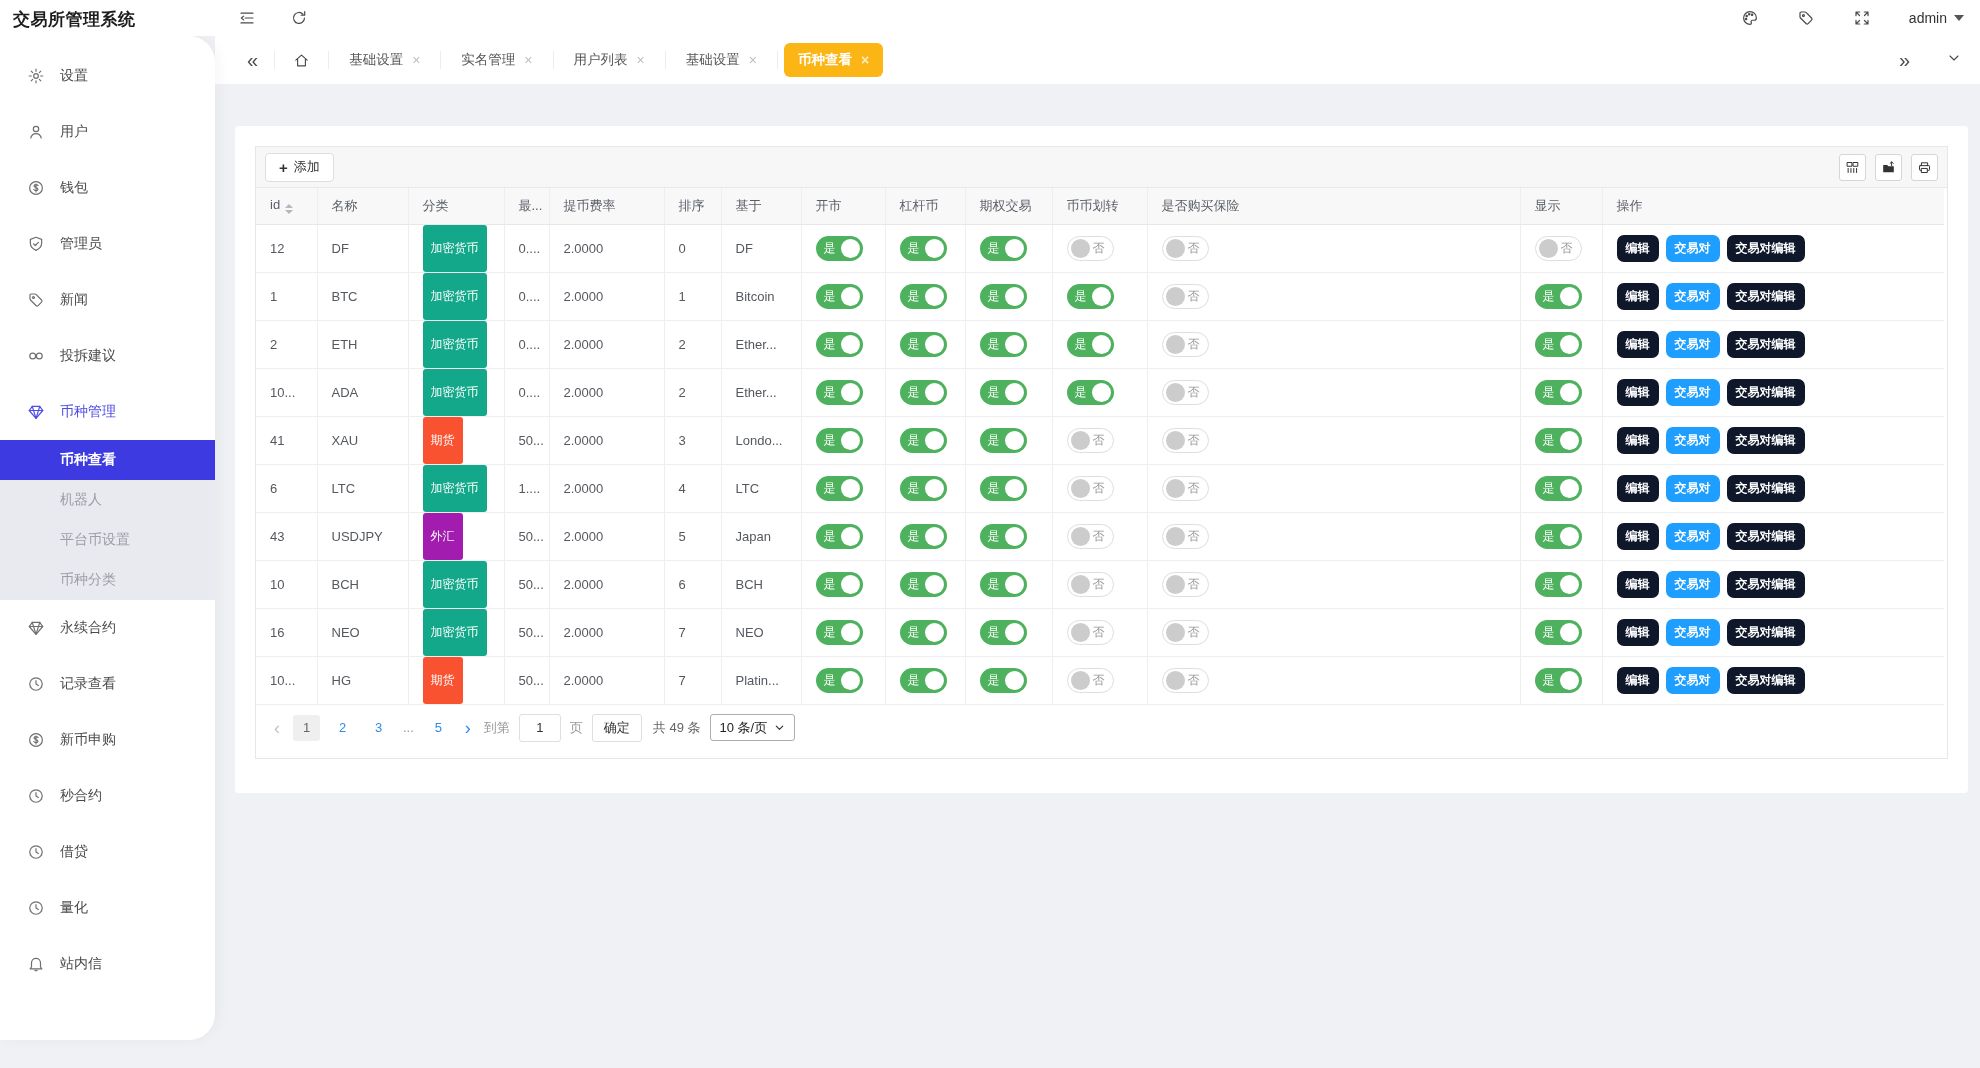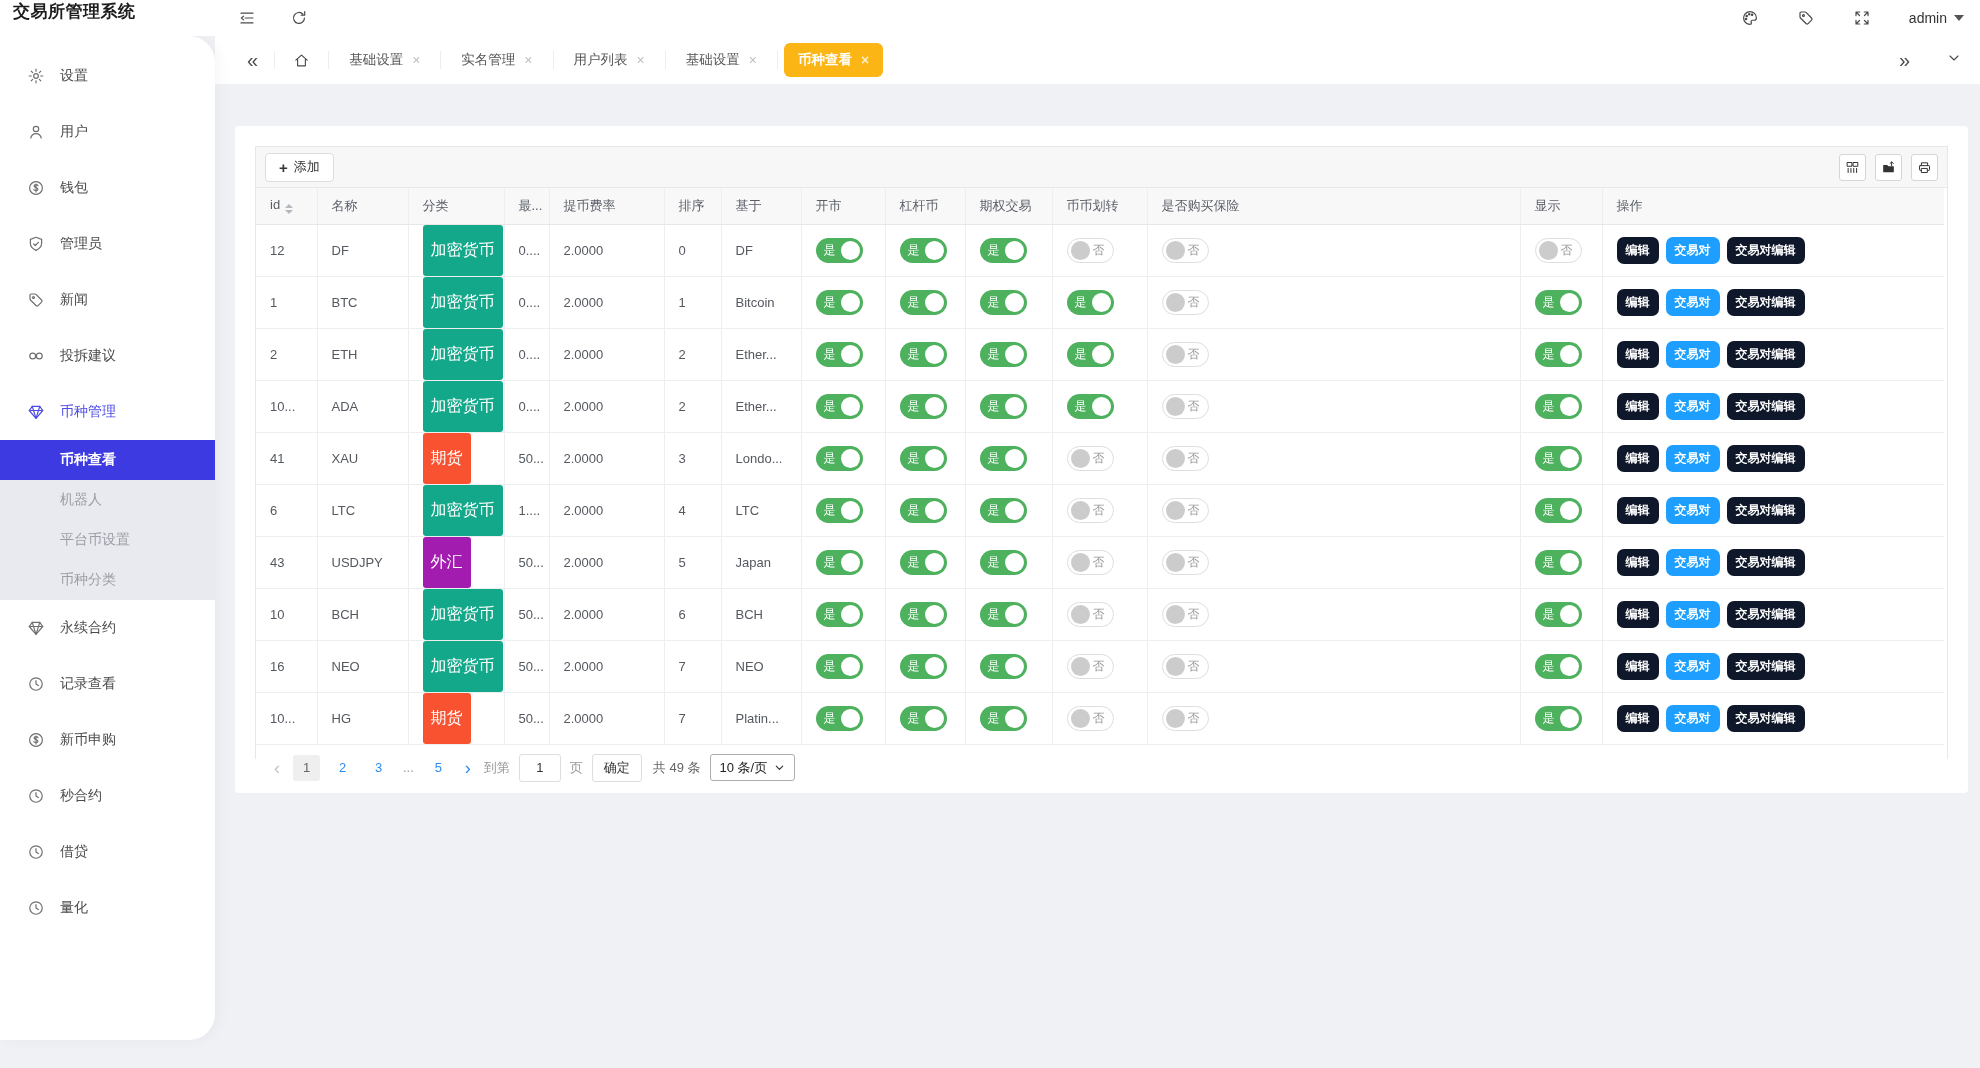--- a/index.html
+++ b/index.html
@@ -1,21 +1,21 @@
 <!DOCTYPE html>
 <html><head>
 <meta charset="utf-8">
 <style>
   * { margin:0; padding:0; box-sizing:border-box; }
   html,body { width:1980px; height:1068px; overflow:hidden;
     font-family:"Liberation Sans","DejaVu Sans",sans-serif; background:#eff1f4; color:#333; }
 
   
   .topbar { position:absolute; top:0; left:0; width:1980px; height:36px; background:#fff; z-index:30; }
-  .logo { position:absolute; left:13px; top:0; font-size:17px; font-weight:bold; color:#1c1c1c; letter-spacing:.5px; }
+  .logo { position:absolute; left:13px; top:8px; font-size:17px; font-weight:bold; color:#1c1c1c; letter-spacing:.5px; }
   .tb-left { position:absolute; left:238px; top:0; height:36px; display:flex; align-items:center; gap:34px; }
   .tb-right { position:absolute; right:16px; top:0; height:36px; display:flex; align-items:center; gap:38px; }
   .tb-ic { width:18px; height:18px; color:#4a4a4a; cursor:pointer; }
   .admin-box { display:flex; align-items:center; gap:7px; cursor:pointer; }
   .admin-name { font-size:14px; color:#333; }
   .caret-down { width:0; height:0; border-left:5px solid transparent; border-right:5px solid transparent; border-top:6px solid #555; }
 
   
   .sidebar { position:absolute; top:36px; left:0; width:215px; height:1004px; background:#fff;
     border-radius:0 26px 26px 0; box-shadow:4px 0 14px rgba(0,0,0,.04); z-index:20; padding-top:12px; }
@@ -65,21 +65,21 @@
   table { border-collapse:collapse; table-layout:fixed; width:1688px; font-size:13px; }
   th { height:36px; background:#f8f8f9; font-weight:normal; color:#5a5e66; text-align:left;
     padding:0 0 0 14px; border-right:1px solid #eceef0; border-bottom:1px solid #e7e7e7; white-space:nowrap; overflow:hidden; }
   td { height:47px; color:#54585f; padding:0 0 0 14px; border-right:1px solid #eceef0;
     border-bottom:1px solid #eceef0; white-space:nowrap; overflow:hidden; background:#fff; }
   th:last-child, td:last-child { border-right:none; }
   .sort { display:inline-flex; flex-direction:column; gap:2px; margin-left:5px; vertical-align:1px; }
   .sort i { display:block; width:0; height:0; border-left:4px solid transparent; border-right:4px solid transparent; }
   .sort .up { border-bottom:4px solid #b4b7bd; }
   .sort .dn { border-top:4px solid #b4b7bd; }
-  .badge { display:inline-block; padding:15px 8px; border-radius:3px; color:#fff; font-size:16px; }
+  .badge { display:inline-block; padding:15px 8px; border-radius:3px; color:#fff; font-size:12px; }
 
   
   .sw { display:inline-flex; align-items:center; justify-content:space-between; height:25px; width:47px;
     border-radius:13px; padding:0 3px; cursor:pointer; }
   .sw-on { background:#4db15e; }
   .sw-on .sw-label { color:#fff; font-size:12px; margin-left:5px; }
   .sw-on .sw-knob { width:19px; height:19px; border-radius:50%; background:#fff; }
   .sw-off { background:#fff; border:1px solid #dcdee2; }
   .sw-off .sw-label { color:#999; font-size:12px; margin-right:5px; }
   .sw-off .sw-knob { width:19px; height:19px; border-radius:50%; background:#ccc; }
@@ -247,20 +247,27 @@
           <path d="M12 7.5V12l3.1 2"></path>
         </svg>
         <span class="s-label">借贷</span>
       </div>
       <div class="s-item">
         <svg class="ic " viewBox="0 0 24 24">
           <circle cx="12" cy="12" r="8.3"></circle>
           <path d="M12 7.5V12l3.1 2"></path>
         </svg>
         <span class="s-label">量化</span>
+      </div>
+      <div class="s-item">
+        <svg class="ic " viewBox="0 0 24 24">
+          <path d="M18 16v-5.5a6 6 0 0 0-12 0V16l-1.8 2.5h15.6z"></path>
+          <path d="M10.5 20.2a1.8 1.8 0 0 0 3 0"></path>
+        </svg>
+        <span class="s-label">站内信</span>
       </div>
     </div>
 </div>
 
 <div class="tabbar">
     <span class="tab-nav">«</span>
     <span class="tab-sep"></span>
     <span class="tab-home">
       <svg class="ic " viewBox="0 0 24 24">
         <path d="M4 11.5l8-7 8 7 M6.5 10.5V19.5h11v-9"></path>

